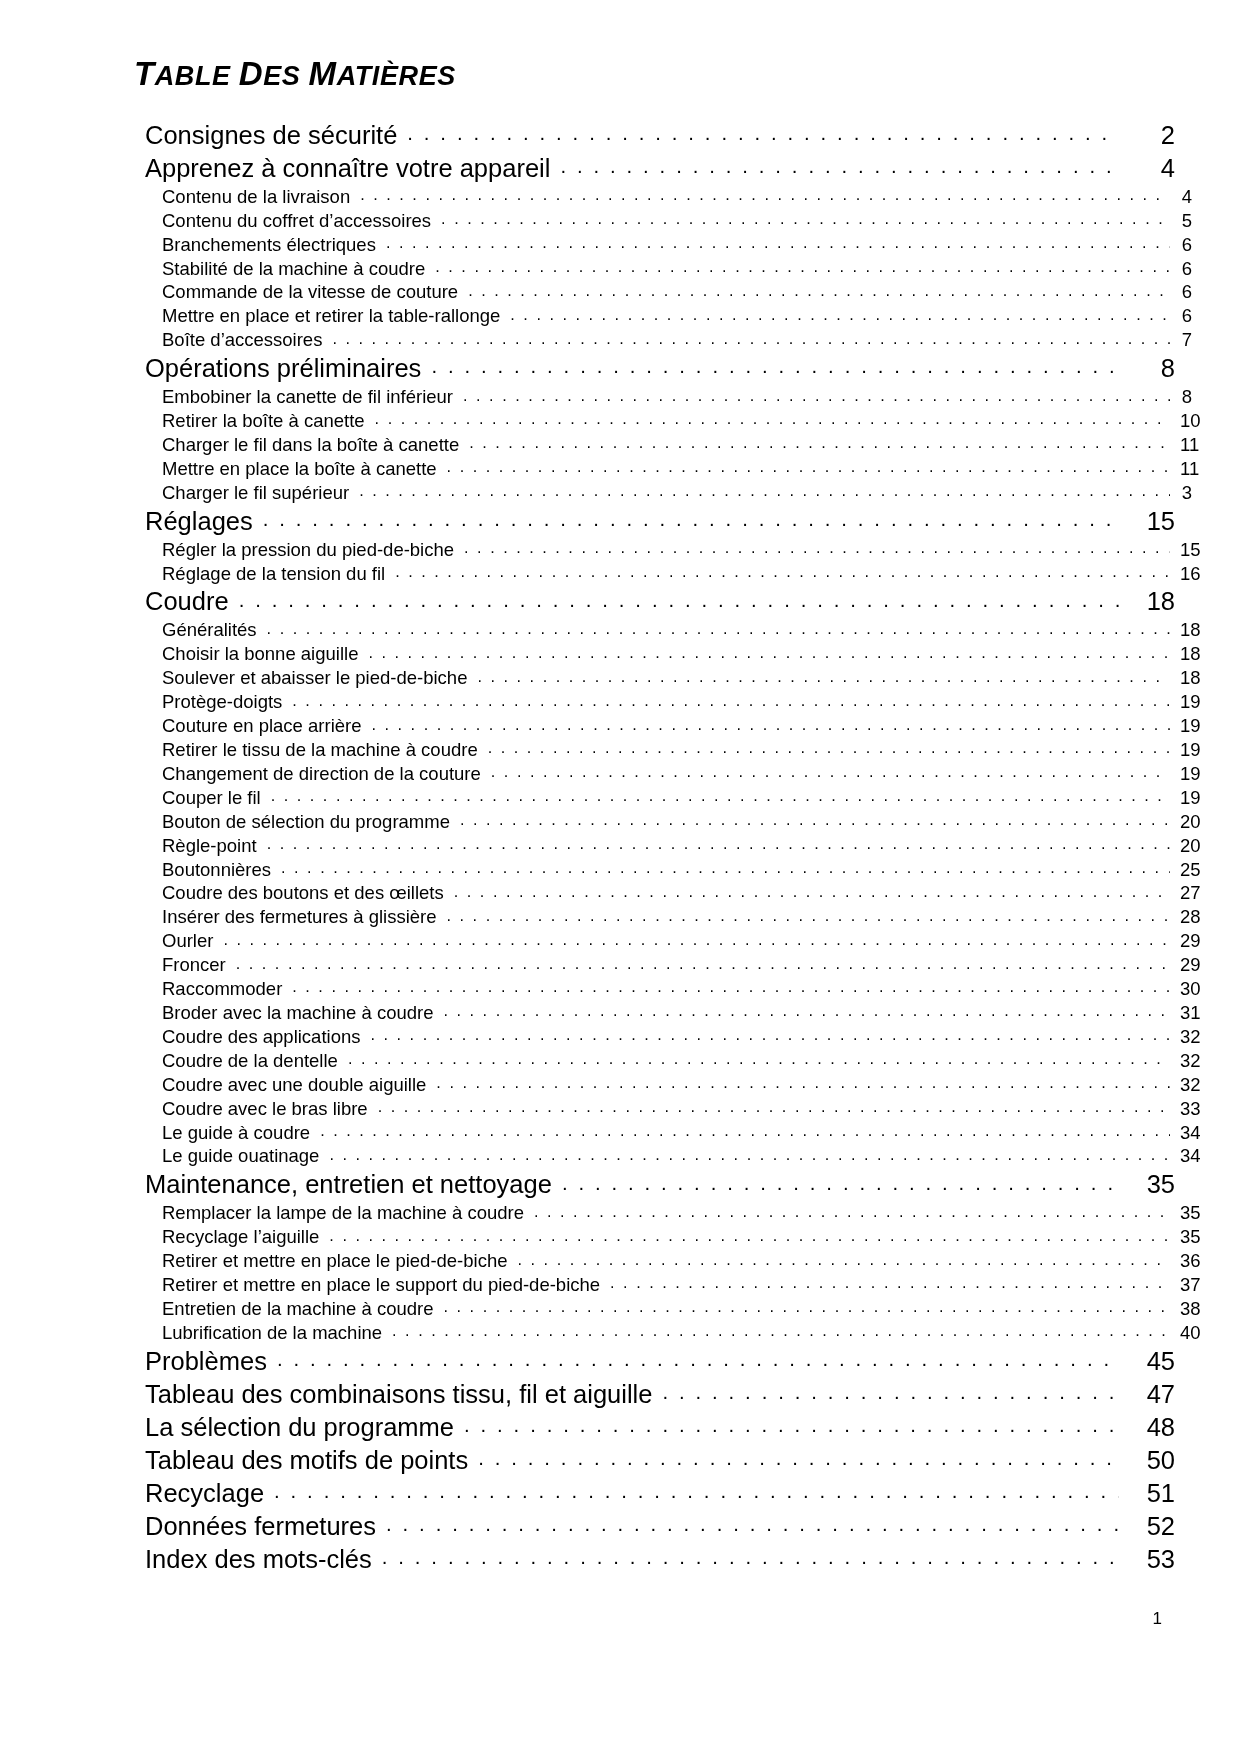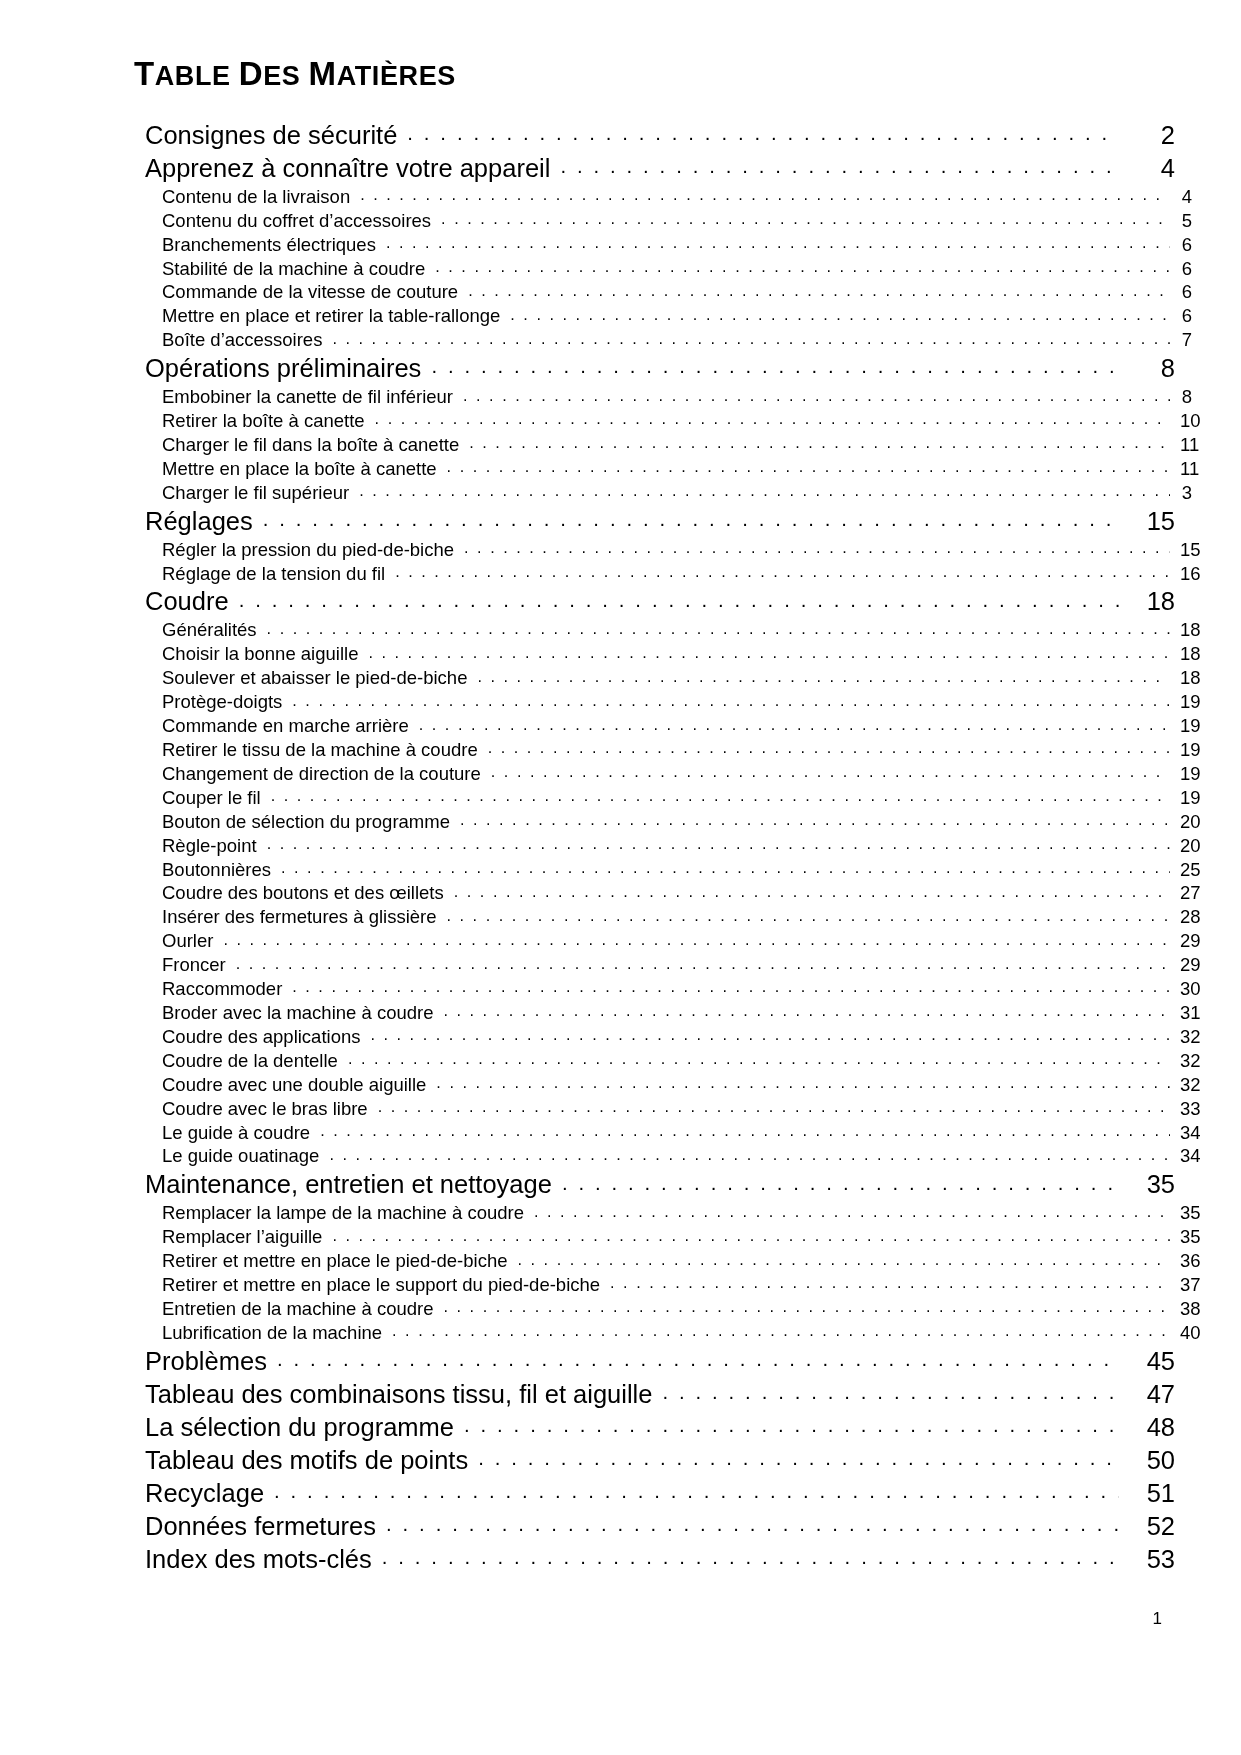--- a/index.html
+++ b/index.html
@@ -33,20 +33,21 @@
   }
 
   
   .toc-title {
     font-weight: bold;
     font-size: 27px;
     letter-spacing: 0.6px;
     margin: 0 0 26px 6px;
     line-height: 1.1;
     white-space: nowrap;
+    font-style: italic;
   }
   .toc-title .cap {
     font-size: 33px;
   }
 
   
   .entry {
     display: flex;
     align-items: baseline;
     width: 100%;
@@ -248,21 +249,21 @@
           <span class="label">Soulever et abaisser le pied-de-biche</span>
           <span class="leader"></span>
           <span class="page-num">18</span>
         </li>
         <li class="entry lvl2">
           <span class="label">Protège-doigts</span>
           <span class="leader"></span>
           <span class="page-num">19</span>
         </li>
         <li class="entry lvl2">
-          <span class="label">Commande en marche arrière</span>
+          <span class="label">Couture en place arrière</span>
           <span class="leader"></span>
           <span class="page-num">19</span>
         </li>
         <li class="entry lvl2">
           <span class="label">Retirer le tissu de la machine à coudre</span>
           <span class="leader"></span>
           <span class="page-num">19</span>
         </li>
         <li class="entry lvl2">
           <span class="label">Changement de direction de la couture</span>
@@ -353,21 +354,21 @@
           <span class="label">Maintenance, entretien et nettoyage</span>
           <span class="leader"></span>
           <span class="page-num">35</span>
         </li>
         <li class="entry lvl2">
           <span class="label">Remplacer la lampe de la machine à coudre</span>
           <span class="leader"></span>
           <span class="page-num">35</span>
         </li>
         <li class="entry lvl2">
-          <span class="label">Remplacer l’aiguille</span>
+          <span class="label">Recyclage l’aiguille</span>
           <span class="leader"></span>
           <span class="page-num">35</span>
         </li>
         <li class="entry lvl2">
           <span class="label">Retirer et mettre en place le pied-de-biche</span>
           <span class="leader"></span>
           <span class="page-num">36</span>
         </li>
         <li class="entry lvl2">
           <span class="label">Retirer et mettre en place le support du pied-de-biche</span>

